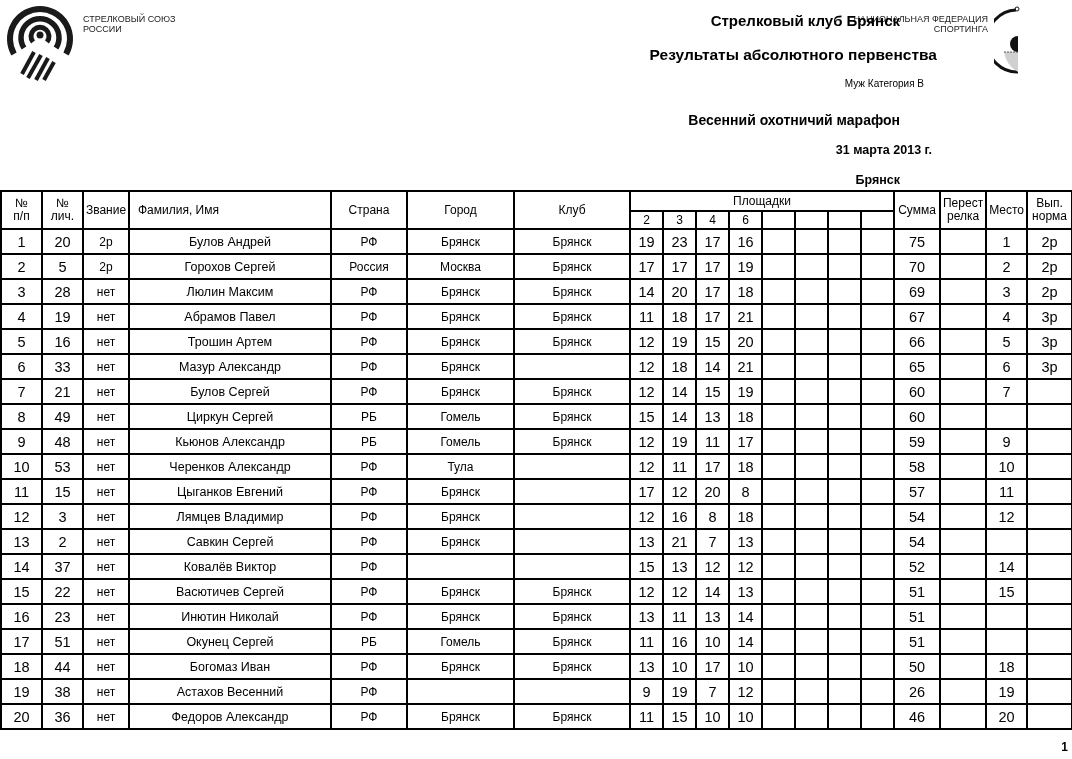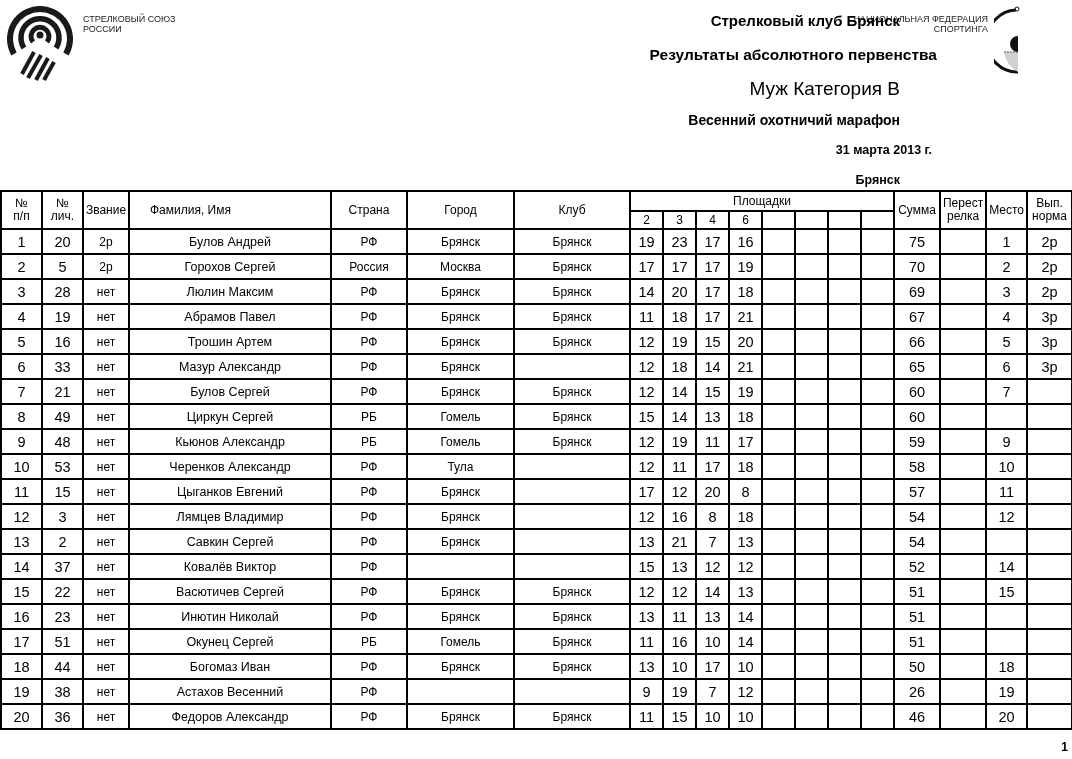--- a/index.html
+++ b/index.html
@@ -4,21 +4,21 @@
 <style>
   html, body { margin: 0; padding: 0; background: #ffffff; }
   body { width: 1072px; height: 759px; position: relative; overflow: hidden;
          font-family: "Liberation Sans", sans-serif; color: #000; }
   .abs { position: absolute; }
   .org-left { left: 83px; top: 14px; font-size: 9px; line-height: 10px; color:#222; }
   .org-right { right: 84px; top: 14px; font-size: 9px; line-height: 10px; text-align: right; color:#222; }
   .center-line { position: absolute; left: 16px; width: 884px; text-align: right; }
   .t1 { top: 12px; font-size: 15px; font-weight: bold; }
   .t2 { top: 46px; font-size: 15.5px; font-weight: bold; margin-left: 37px; }
-  .t3 { top: 78px; font-size: 19px; }
+  .t3 { top: 78px; font-size: 10px; margin-left: 24px; }
   .t4 { top: 112px; font-size: 14px; font-weight: bold; }
   .t5 { top: 143px; font-size: 12.5px; font-weight: bold; margin-left: 32px; }
   .t6 { top: 173px; font-size: 12.5px; font-weight: bold; }
 
   table.results { position: absolute; left: 0; top: 190px; border-collapse: collapse;
                   table-layout: fixed; width: 1072px; }
   table.results td, table.results th { border: 2px solid #000; padding: 0; text-align: center;
       vertical-align: middle; overflow: hidden; white-space: nowrap; font-weight: normal; }
   table.results th { font-size: 12px; line-height: 13px; }
   th.small { font-size: 12px; margin-left: 12px; }
@@ -102,21 +102,21 @@
     <tr class="head1">
       <th rowspan="2">
         <div>№</div>
         <div>п/п</div>
       </th>
       <th rowspan="2">
         <div>№</div>
         <div>лич.</div>
       </th>
       <th rowspan="2" class="small">Звание</th>
-      <th rowspan="2" style="text-align:left; padding-left:20px;">Фамилия, Имя</th>
+      <th rowspan="2" style="text-align:left; padding-left:8px;">Фамилия, Имя</th>
       <th rowspan="2">Страна</th>
       <th rowspan="2">Город</th>
       <th rowspan="2">Клуб</th>
       <th colspan="8">Площадки</th>
       <th rowspan="2">Сумма</th>
       <th rowspan="2">
         <div>Перест</div>
         <div>релка</div>
       </th>
       <th rowspan="2">Место</th>

